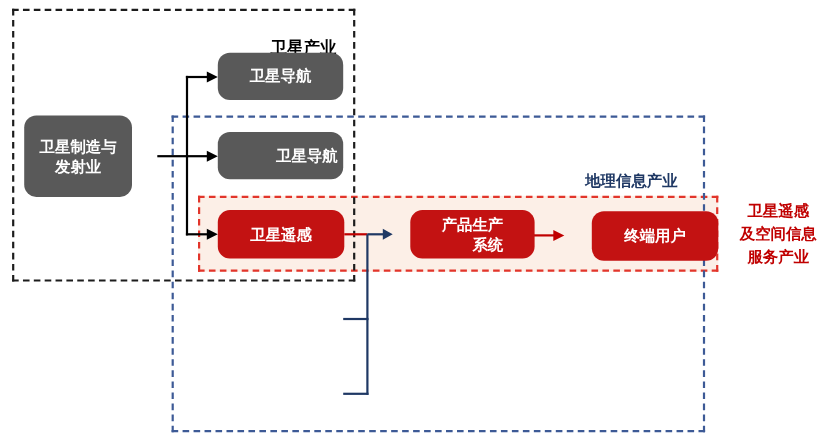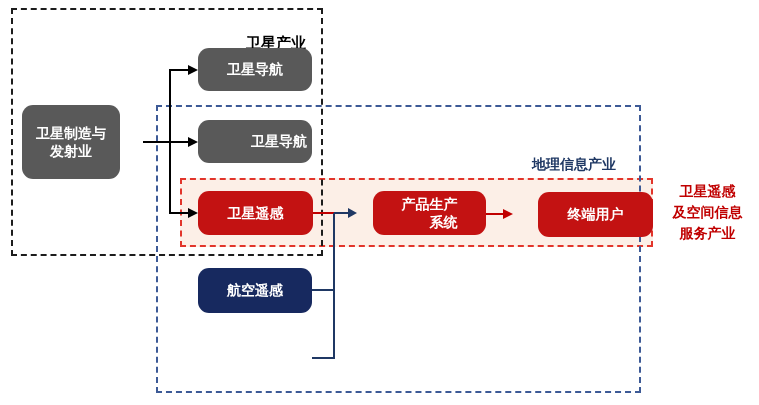--- a/index.html
+++ b/index.html
@@ -75,15 +75,14 @@
   <div class="arrow-e a-red" style="left:503px;top:209px;"></div>
 
   <div class="box gray" style="left:22px;top:105px;width:98px;height:74px;">卫星制造与
 发射业</div>
   <div class="box gray" style="left:198px;top:48px;width:114px;height:43px;">卫星导航</div>
   <div class="box gray" style="left:198px;top:120px;width:114px;height:43px;padding-left:48px;">卫星导航</div>
   <div class="box red" style="left:198px;top:191px;width:115px;height:44px;">卫星遥感</div>
   <div class="box red" style="left:373px;top:191px;width:113px;height:44px;text-align:right;">产品生产
 系统</div>
   <div class="box red" style="left:513px;top:192px;width:115px;height:45px;margin-left:25px;">终端用户</div>
-  <div class="box navy" style="left:198px;top:268px;width:114px;height:45px;">航空遥感</div>
 
 </div>
 
 </body></html>

